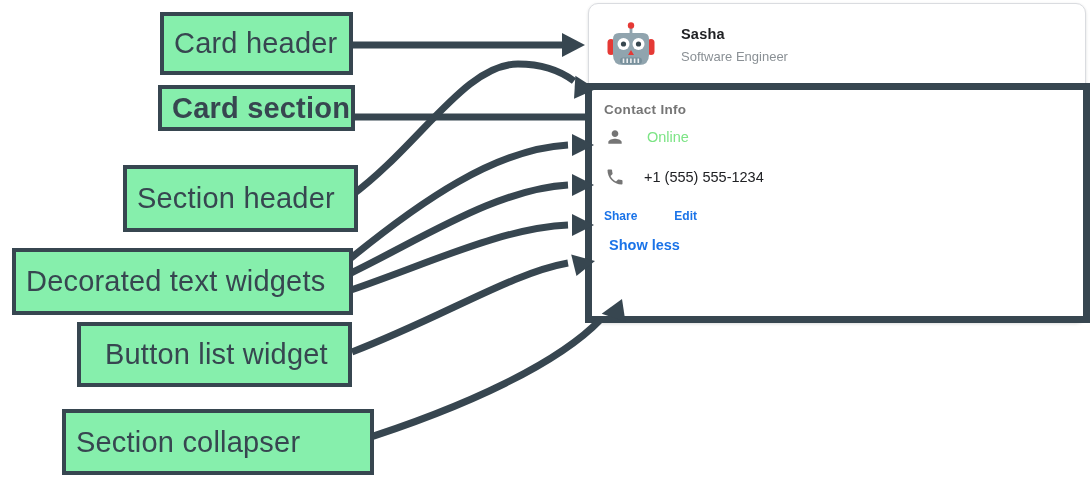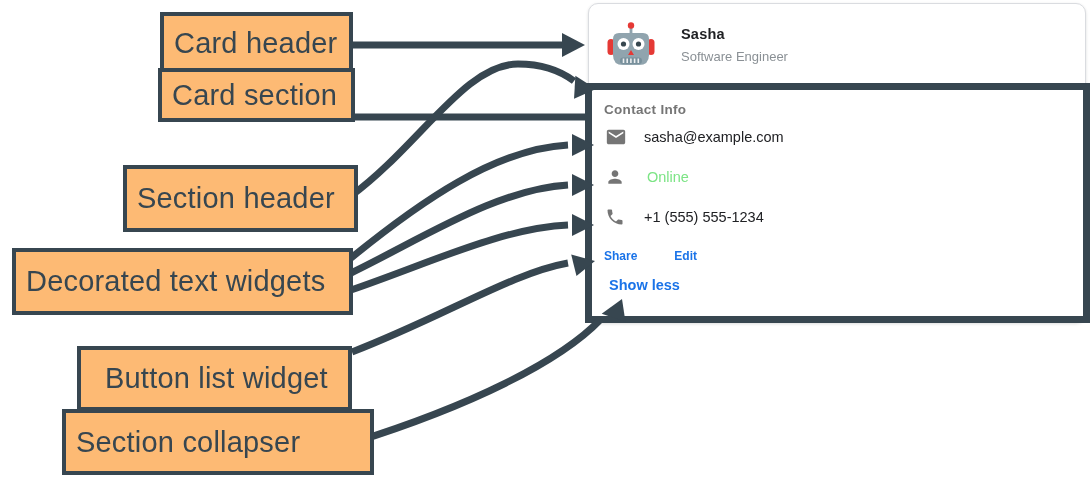--- a/index.html
+++ b/index.html
@@ -34,29 +34,29 @@
   .contact-row:first-of-type { margin-top:8px; }
   .row-icon { width:22px; height:22px; flex:0 0 22px; margin-left:1px; display:flex; align-items:center; }
   .row-text { margin-left:17px; font-size:14.5px; color:var(--dark_text,#202124); }
   .row-text.green { color:var(--green,#7ce485);margin-left:20px; }
   .btn-row { display:flex; gap:37px; margin-top:12px; }
   .text-button { font-size:12px; font-weight:700; color:var(--blue,#1a73e8); cursor:pointer; background:none; border:none; font-family:inherit; padding:0; }
   .collapser { margin-top:14px; margin-left:5px; font-size:14.5px; font-weight:700; color:var(--blue,#1a73e8); cursor:pointer; display:inline-block; }
 
   
   .label-box {
-    position:absolute; background:#fdba74; border:4px solid var(--slate,#374650);
+    position:absolute; background:#86efac; border:4px solid var(--slate,#374650);
     display:flex; align-items:center; padding-left:10px;
     font-size:29px; color:var(--slate,#374650); z-index:3; letter-spacing:.2px;
   }
   #lb-card-header      { left:160px; top:12px;  width:193px; height:63px; }
-  #lb-card-section     { left:158px; top:68px;  width:197px; height:54px; }
+  #lb-card-section     { left:158px; top:85px;  width:197px; height:46px;font-weight:bold; }
   #lb-section-header   { left:123px; top:165px; width:235px; height:67px; }
   #lb-decorated        { left:12px;  top:248px; width:341px; height:67px; }
-  #lb-button-list      { left:77px;  top:346px; width:275px; height:65px;padding-left:24px; }
+  #lb-button-list      { left:77px;  top:322px; width:275px; height:65px;padding-left:24px; }
   #lb-collapser        { left:62px;  top:409px; width:312px; height:66px; }
 
   
   .overlay { position:absolute; left:0; top:0; z-index:2; pointer-events:none; }
   .overlay path.shaft { stroke:var(--slate,#374650); stroke-width:7; fill:none; }
   .overlay .head { fill:var(--slate,#374650); }
 </style>
 </head>
 <body>
 
@@ -91,28 +91,20 @@
         <div class="person-name">Sasha</div>
         <div class="person-role">Software Engineer</div>
       </div>
     </div>
   </div>
 
   <div class="section-box">
     <div class="section-inner">
       <div class="section-title">Contact Info</div>
 
-      <div class="contact-row">
-        <span class="row-icon">
-          <svg width="22" height="22" viewBox="0 0 24 24">
-              <path fill="#757575" d="M20 4H4c-1.1 0-1.99.9-1.99 2L2 18c0 1.1.9 2 2 2h16c1.1 0 2-.9 2-2V6c0-1.1-.9-2-2-2zm0 4l-8 5-8-5V6l8 5 8-5v2z"></path>
-            </svg>
-        </span>
-        <span class="row-text">sasha@example.com</span>
-      </div>
 
       <div class="contact-row">
         <span class="row-icon">
           <svg width="20" height="20" viewBox="0 0 24 24">
               <path fill="#757575" d="M12 12c2.21 0 4-1.79 4-4s-1.79-4-4-4-4 1.79-4 4 1.79 4 4 4zm0 2c-2.67 0-8 1.34-8 4v2h16v-2c0-2.66-5.33-4-8-4z"></path>
             </svg>
         </span>
         <span class="row-text green">Online</span>
       </div>
 

